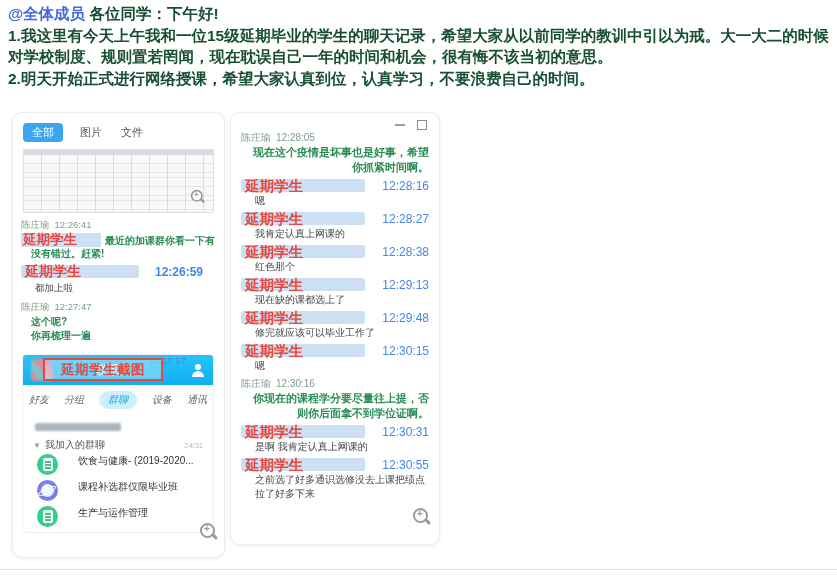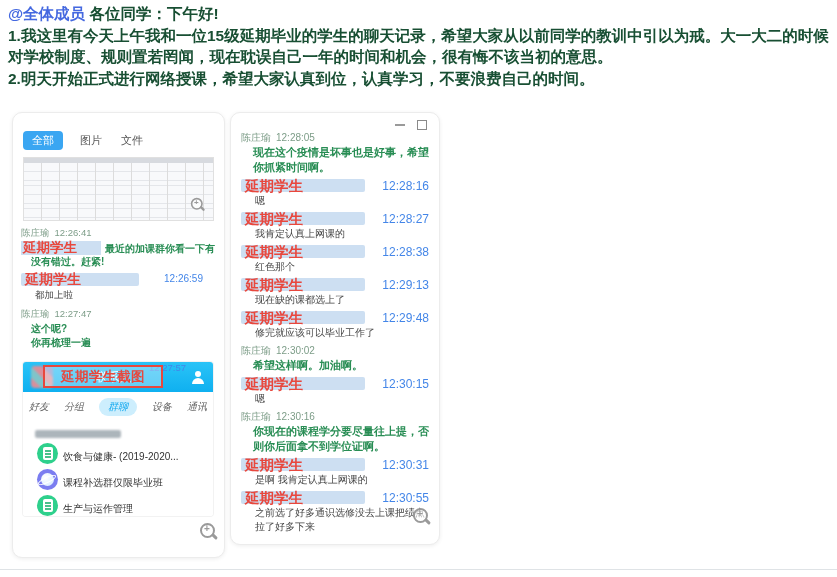--- a/index.html
+++ b/index.html
@@ -8,21 +8,21 @@
 
   
   .notice{position:absolute;left:8px;top:3px;width:822px;font-size:15.5px;
           font-weight:700;color:#184f33;line-height:21.5px;}
   .notice p{margin:0;}
   .mention{color:#4468e0;cursor:pointer;text-align:center;}
 
   
   .card{position:absolute;background:#fff;border:1px solid #ececec;border-radius:10px;
         box-shadow:0 1px 4px rgba(0,0,0,.07);box-sizing:border-box;overflow:hidden;}
-  .card.left{left:12px;top:112px;width:213px;height:446px;padding:16px 8px;}
+  .card.left{left:12px;top:112px;width:213px;height:446px;padding:8px 8px;}
   .card.right{left:230px;top:112px;width:210px;height:433px;padding:4px 10px;}
 
   
   .ltabs{display:flex;gap:15px;align-items:center;font-size:11px;color:#555;padding:2px 2px;}
   .ltab{padding:2px 2px;cursor:pointer;}
   .ltab.active{background:#3aa6f2;color:#fff;border-radius:4px;padding:2px 9px;}
 
   
   .table-thumb{position:relative;margin:5px 2px 0;height:62px;border:1px solid #e0e0e0;
     background:
@@ -30,34 +30,34 @@
       repeating-linear-gradient(to bottom,#f8f9fb 0 4px,#e4e6ea 4px 4.6px);}
   .table-thumb::before{content:"";position:absolute;left:0;right:0;top:0;height:4.5px;background:#d7dadf;}
 
   
   .meta{color:#7d9d88;}
   .left .meta{font-size:9.5px;margin:6px 0 0;}
   .right .meta{font-size:10px;margin:4px 0 0;}
   .meta .time{margin-left:5px;}
   .text{font-weight:700;color:#288d54;}
   .left .text{font-size:10px;margin:1px 0 1px 10px;line-height:13px;}
-  .right .text{font-size:11px;margin:0 0 1px 12px;line-height:15px;}
+  .right .text{font-size:11px;margin:0 0 1px 12px;line-height:15px;text-align:right;}
   .mstamp{display:inline-block;background:#cddff2;color:#e8473d;font-size:13.5px;
           font-weight:700;width:76px;margin:0 4px 0 -10px;padding:0 2px;line-height:14px;white-space:nowrap;}
   .srow{display:flex;justify-content:space-between;align-items:flex-start;}
   .left .srow{width:182px;margin-top:5px;}
   .right .srow{width:188px;margin-top:4px;}
   .pill{position:relative;display:inline-block;background:#cddff2;border-radius:2px;}
   .left .pill{width:118px;height:13px;}
   .right .pill{width:124px;height:13px;}
   .stamp{position:absolute;left:4px;top:-2px;color:#e8473d;font-weight:700;white-space:nowrap;}
   .left .stamp{font-size:14px;}
   .right .stamp{font-size:14.5px;}
   .stime{color:#4486e8;}
-  .left .stime{font-size:10px;}
+  .left .stime{font-size:12px;font-weight:bold;}
   .right .stime{font-size:12px;}
   .stext{color:#444;}
   .left .stext{font-size:9.5px;margin:3px 0 0 14px;}
   .right .stext{font-size:10px;margin:1px 0 0 14px;}
   .right .msgs{margin-top:14px;}
 
   
   .img-msg{position:relative;margin-top:5px;}
   .itime{position:absolute;left:128px;top:0;font-size:9.5px;color:#4486e8;}
   .redbox{position:absolute;left:22px;top:3px;width:116px;height:19px;border:2px solid #e8473d;
@@ -84,21 +84,21 @@
          background:#fff;font-size:10px;color:#666;white-space:nowrap;overflow:hidden;font-style:italic;}
   .ptab{cursor:pointer;}
   .ptab.active{background:#cdeefd;color:#0fa7ee;border-radius:9px;padding:2px 9px;}
   .psmudge{width:86px;height:8px;background:#6a7a85;opacity:.55;filter:blur(1px);
            margin:1px 0 0 12px;border-radius:2px;}
   .psection{display:flex;justify-content:space-between;align-items:center;
             padding:7px 10px 2px;font-size:10px;color:#555;background:#fff;}
   .chev{color:#999;font-size:8px;margin-right:4px;}
   .pcount{font-size:7.5px;color:#b9b9b9;}
   .groups{background:#fff;}
-  .gitem{display:flex;align-items:flex-end;gap:5px;padding:0 0 0 14px;height:26px;cursor:pointer;}
+  .gitem{display:flex;align-items:flex-start;gap:20px;padding:0 0 0 14px;height:26px;cursor:pointer;}
   .gavatar{width:21px;height:21px;border-radius:50%;display:flex;align-items:center;
            justify-content:center;position:relative;flex:none;}
   .gname{font-size:10px;color:#333;white-space:nowrap;overflow:hidden;}
   .i-doc{width:10px;height:13px;background:#fff;border-radius:2px;position:relative;}
   .i-doc::before{content:"";position:absolute;left:2px;right:2px;top:3px;height:1.5px;background:#49c08b;
                  box-shadow:0 3px 0 #49c08b,0 6px 0 #49c08b;}
   .i-planet{width:13px;height:13px;border-radius:50%;position:relative;
             background:radial-gradient(circle at 35% 35%,#ffffff,#cfe8ff);}
   .i-planet::after{content:"";position:absolute;left:-4px;top:4px;width:20px;height:6px;
                    border:1.5px solid rgba(255,255,255,.95);border-radius:50%;transform:rotate(-25deg);box-sizing:border-box;}
@@ -193,20 +193,24 @@
       </div>
       <div class="ptabs" id="phoneTabs">
           <span class="ptab">好友</span>
           <span class="ptab">分组</span>
           <span class="ptab active">群聊</span>
           <span class="ptab">设备</span>
           <span class="ptab">通讯</span>
         </div>
       <div class="psmudge" style="background:#fff"></div>
       <div class="psmudge"></div>
+      <div class="psection">
+        <span><span class="chev">▼</span><span>我加入的群聊</span></span>
+        <span class="pcount">24/31</span>
+      </div>
       <div class="groups" id="groupList">
           <div class="gitem">
     <span class="gavatar" style="background: rgb(46, 208, 140);">
               <span class="gicon i-doc"></span>
             </span>
     <span class="gname">饮食与健康- (2019-2020...</span>
   </div>
           <div class="gitem">
     <span class="gavatar" style="background: rgb(122, 125, 240);">
               <span class="gicon i-planet"></span>
@@ -282,28 +286,20 @@
   </div>
       <div class="msg student">
     <div class="srow">
       <span class="pill">
             <span class="stamp">延期学生</span>
           </span>
       <span class="stime">12:29:48</span>
     </div>
     <div class="stext">修完就应该可以毕业工作了</div>
   </div>
-      <div class="msg teacher">
-    <div class="meta">
-      <span class="name">陈庄瑜</span><span class="time">12:30:02</span>
-    </div>
-    <div class="text">
-      <span class="body">希望这样啊。加油啊。</span>
-    </div>
-  </div>
       <div class="msg student">
     <div class="srow">
       <span class="pill">
             <span class="stamp">延期学生</span>
           </span>
       <span class="stime">12:30:15</span>
     </div>
     <div class="stext">嗯</div>
   </div>
       <div class="msg teacher">

